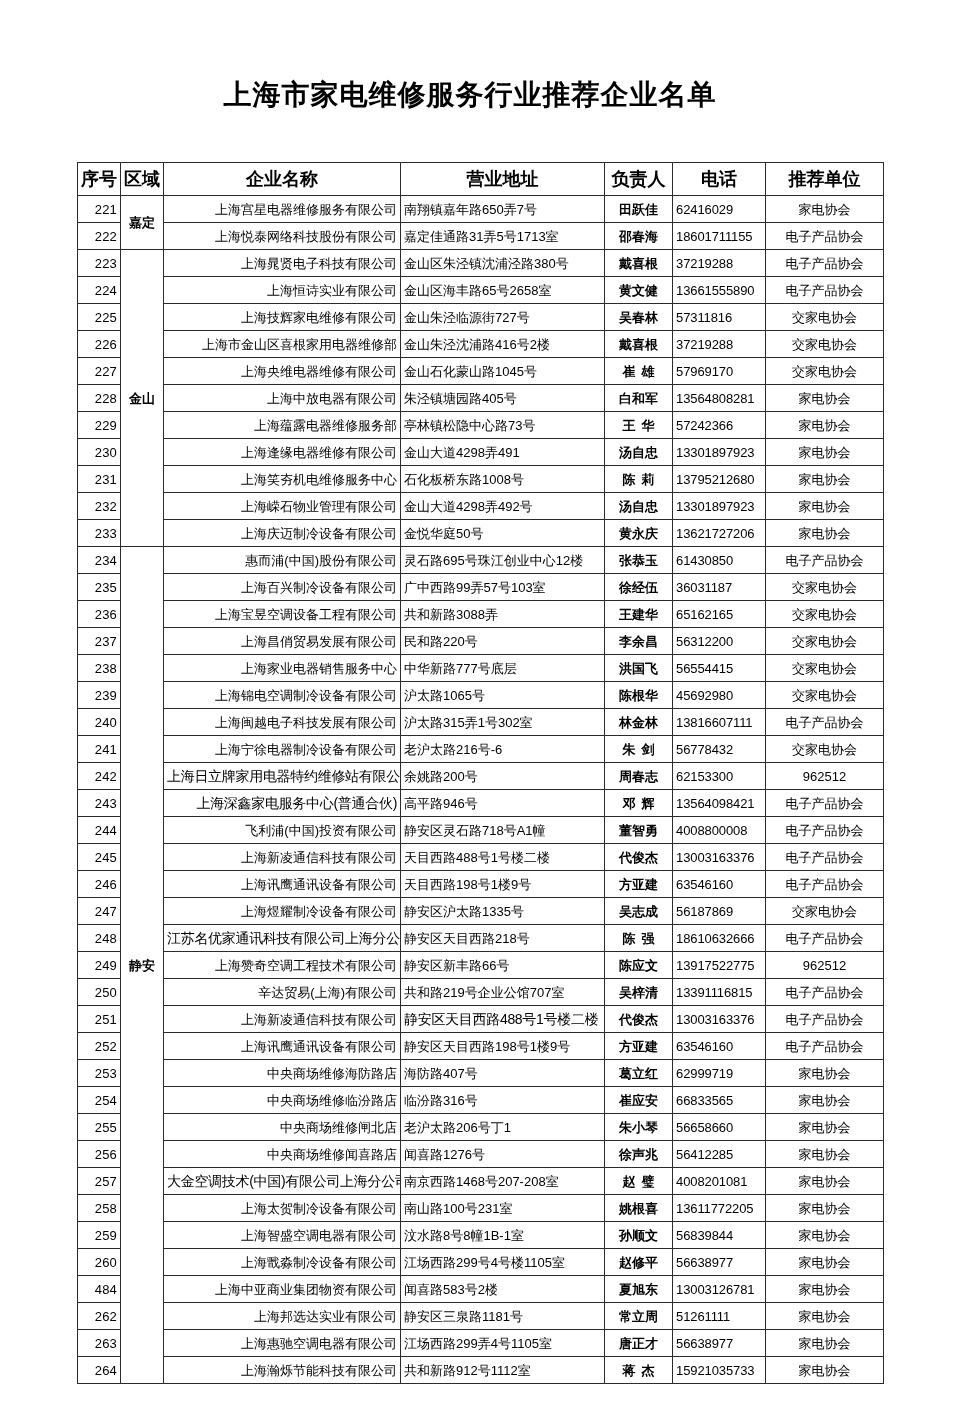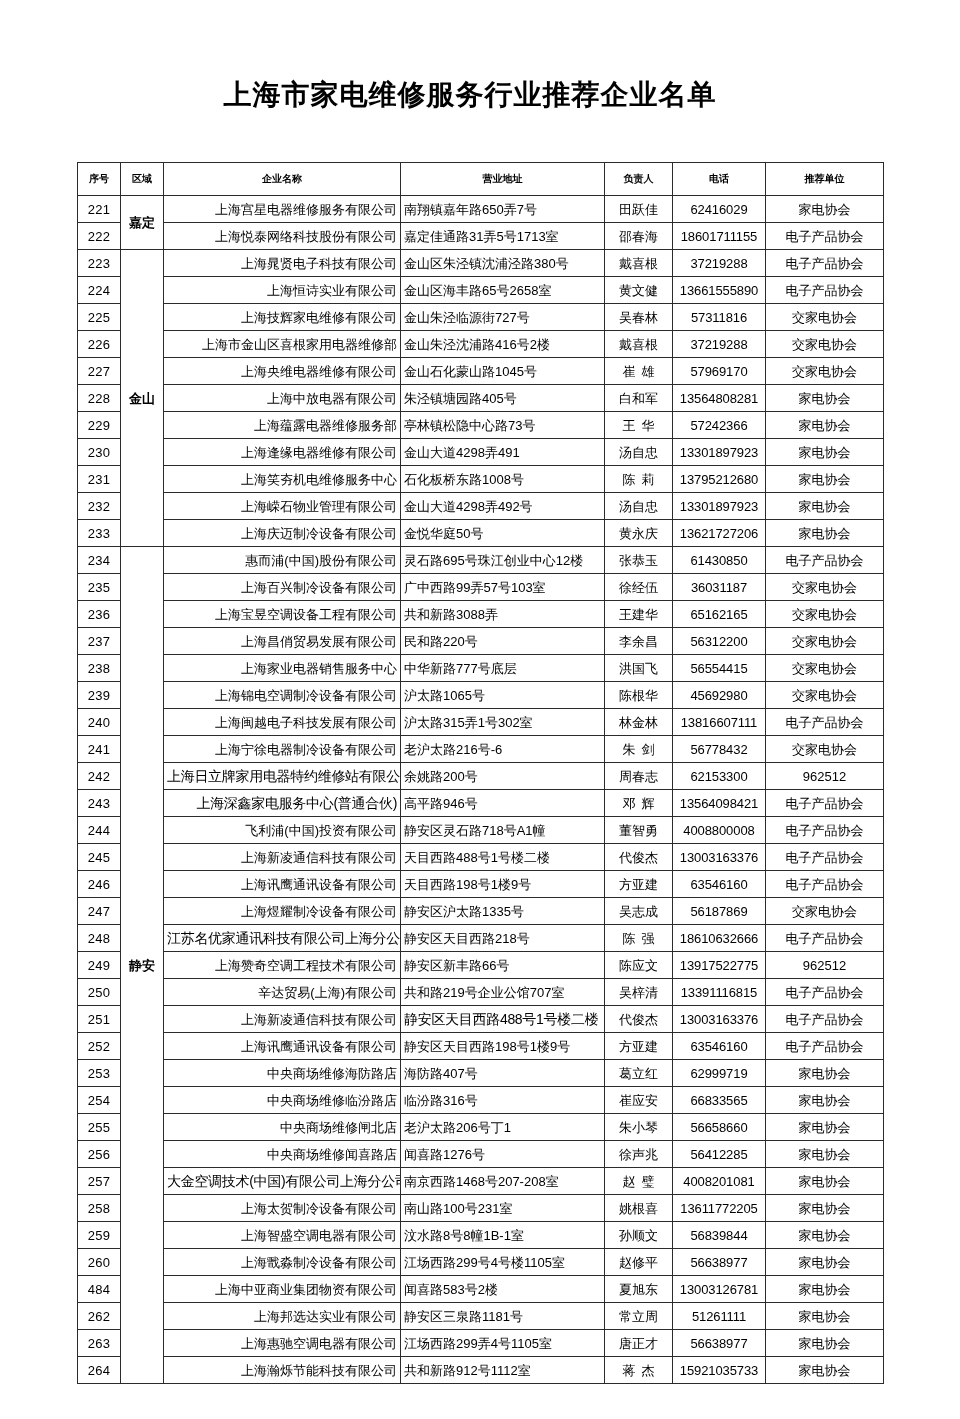--- a/index.html
+++ b/index.html
@@ -53,37 +53,37 @@
     height: 26px;
     color: #000;
     vertical-align: middle;
     overflow: hidden;
     white-space: nowrap;
   }
   table.listing th {
     height: 32px;
     font-weight: bold;
     text-align: center;
-    font-size: 10px;
+    font-size: 18px;
   }
   
   col.c-seq    { width: 43px; }
   col.c-region { width: 43px; }
   col.c-name   { width: 237px; }
   col.c-addr   { width: 204px; }
   col.c-person { width: 68px; }
   col.c-phone  { width: 93px; }
   col.c-rec    { width: 118px; }
 
-  td.seq    { text-align: center; font-size: 14px; letter-spacing: 0.2px; }
+  td.seq    { text-align: right; font-size: 14px; letter-spacing: 0.2px; }
   td.region { text-align: center; font-size: 13px; font-weight: bold; }
   td.name   { text-align: right;   padding-left: 6px; font-size: 13.2px; }
   td.addr   { text-align: left;   padding-left: 6px; font-size: 13.2px; }
-  td.person { text-align: center; font-size: 13.2px; }
-  td.phone  { text-align: center; font-size: 13px; letter-spacing: -0.1px; }
+  td.person { text-align: center; font-size: 13.2px; font-weight: bold; }
+  td.phone  { text-align: left; font-size: 13px; letter-spacing: -0.1px; }
   td.rec    { text-align: center; font-size: 13.2px; }
 
   td.name.tight, td.addr.tight { font-size: 14px; letter-spacing: -0.3px; }
   .sp { letter-spacing: 0.45em; padding-left: 0.45em; }
 </style>
 </head>
 <body>
 
 <div class="page">
 

